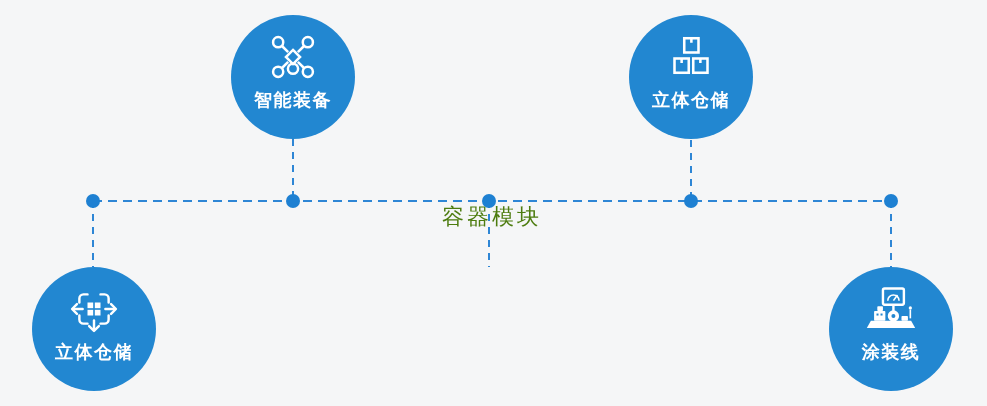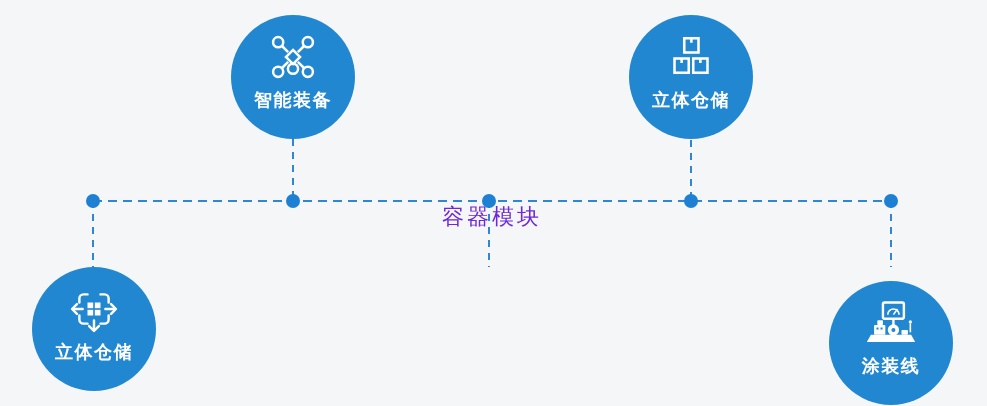--- a/index.html
+++ b/index.html
@@ -2,21 +2,21 @@
 <html><head>
 <meta charset="utf-8">
 <style>
   html,body{margin:0;padding:0;}
   .canvas{
     position:relative;width:987px;height:406px;background:#f5f6f7;overflow:hidden;
     font-family:"Liberation Sans","DejaVu Sans",sans-serif;
   }
   .watermark{
     position:absolute;left:492px;top:217px;transform:translate(-50%,-50%);
-    color:#6d28d9;font-size:22px;letter-spacing:3px;z-index:1;user-select:none;
+    color:#4d7c0f;font-size:22px;letter-spacing:3px;z-index:1;user-select:none;
   }
   .hline{
     position:absolute;height:2px;z-index:2;
     background:repeating-linear-gradient(to right,#2e86d5 0 9px,transparent 9px 15px);
   }
   .vline{
     position:absolute;width:2px;z-index:2;
     background:repeating-linear-gradient(to bottom,#2e86d5 0 7px,transparent 7px 13px);
   }
   .dot{
@@ -107,21 +107,21 @@
           <rect x="33" y="24" width="7" height="7"></rect>
           <rect x="24" y="33" width="7" height="7"></rect>
           <rect x="33" y="33" width="7" height="7"></rect>
         </g>
       </svg>
     </span>
     <span class="label">立体仓储</span>
   </div>
 
 
-  <div class="node" style="left:829px;top:281px;">
+  <div class="node" style="left:829px;top:267px;">
     <span class="icon">
       <svg viewBox="0 0 72 58" width="58" height="47">
         <rect x="26" y="3" width="26" height="20" rx="2" fill="none" stroke="#ffffff" stroke-width="3"></rect>
         <path d="M32 18 a7 7 0 0 1 14 0" fill="none" stroke="#ffffff" stroke-width="2"></path>
         <line x1="39" y1="18" x2="44" y2="11" stroke="#ffffff" stroke-width="2"></line>
         <line x1="39" y1="23" x2="39" y2="33" stroke="#ffffff" stroke-width="3"></line>
         <g fill="#ffffff">
           <rect x="19" y="25" width="7" height="6" rx="1"></rect>
           <rect x="15" y="31" width="14" height="12" rx="1"></rect>
           <circle cx="39" cy="37" r="7"></circle>

